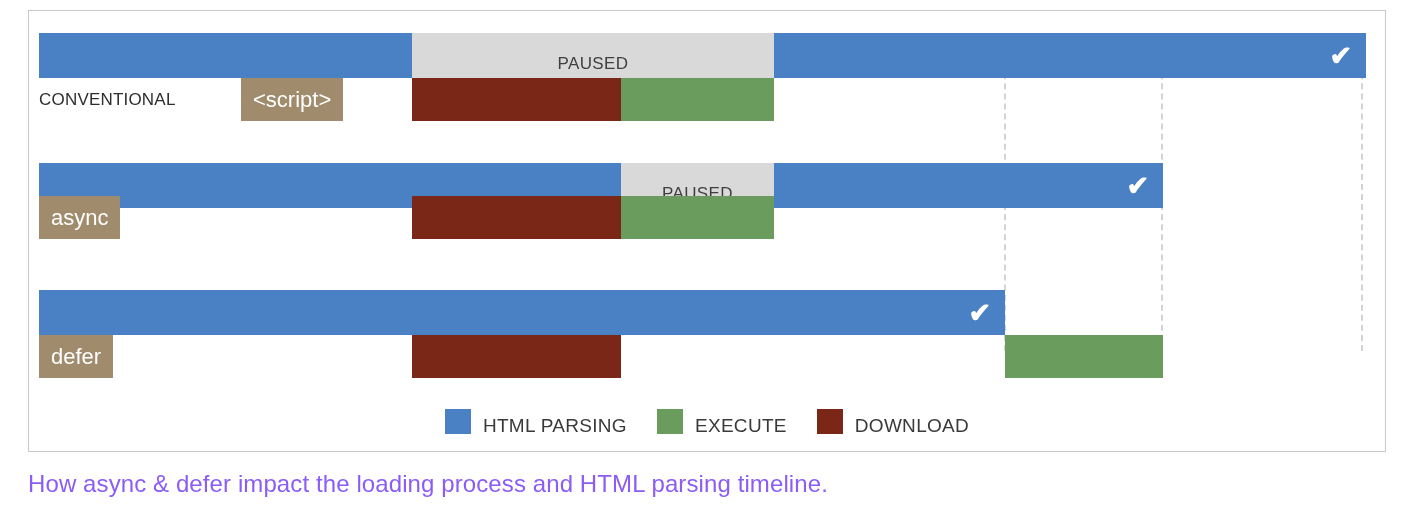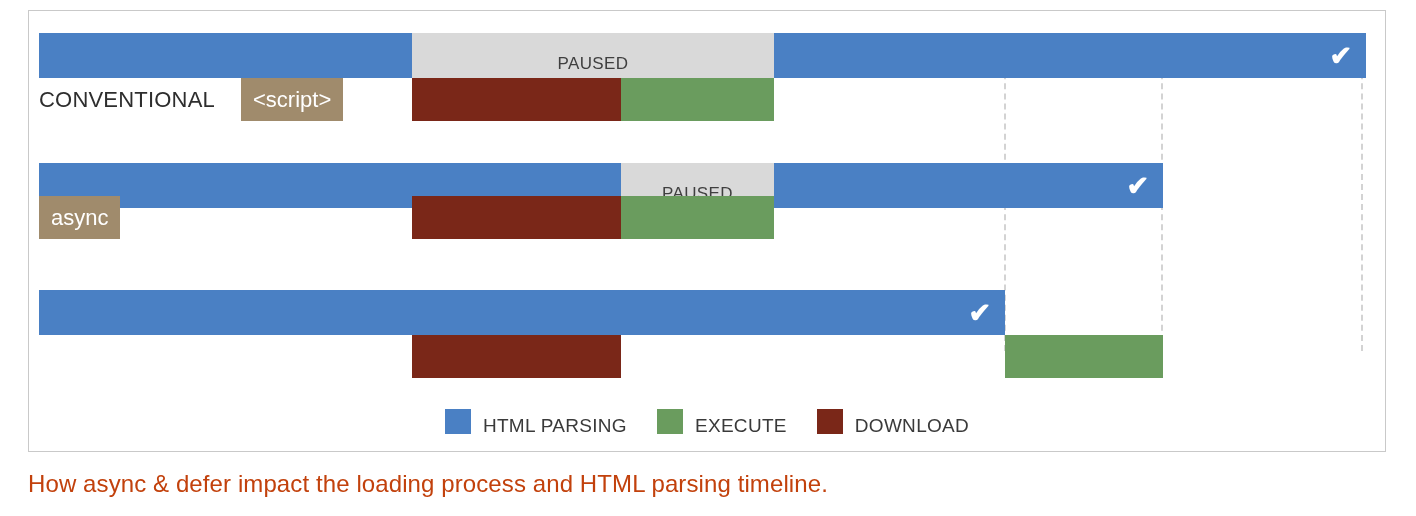--- a/index.html
+++ b/index.html
@@ -98,21 +98,21 @@
     justify-content: center;
     box-sizing: border-box;
     padding: 18px 12px;
     height: 43px;
     white-space: nowrap;
   }
 
   .plainlabel {
     position: absolute;
     color: #2e2e2e;
-    font-size: 22px;
+    font-size: 17px;
     display: flex;
     align-items: center;
     height: 43px;
     white-space: nowrap;
     letter-spacing: 0.2px;
   }
 
   
   .legend {
     position: absolute;
@@ -141,21 +141,21 @@
     white-space: nowrap;
     margin-top: 10px;
   }
 
   
   .caption {
     position: absolute;
     left: 28px;
     top: 470px;
     font-size: 24px;
-    color: #c2410c;
+    color: #8b5cf6;
     white-space: nowrap;
     letter-spacing: 0.1px;
   }
 </style>
 </head>
 <body>
 
 <div id="figure">
 
   <div class="panel">
@@ -197,20 +197,21 @@
       <div class="seg execute" style="left:592px;width:153px;height:43px;"></div>
     </div>
 
     <div class="row parse-row" style="top:279px;">
       <div class="seg parsing" style="left:10px;width:966px;height:45px;">
         <span class="check">✔</span>
       </div>
     </div>
 
     <div class="row work-row" style="top:324px;">
+      <div class="tag" style="left:10px;">defer</div>
       <div class="seg download" style="left:383px;width:209px;height:43px;"></div>
       <div class="seg execute" style="left:976px;width:158px;height:43px;"></div>
     </div>
 
     <div class="legend">
       <div class="legend-item">
         <span class="swatch" style="background:#4a80c4;"></span>
         <span class="legend-text">HTML PARSING</span>
       </div>
       <div class="legend-item">

